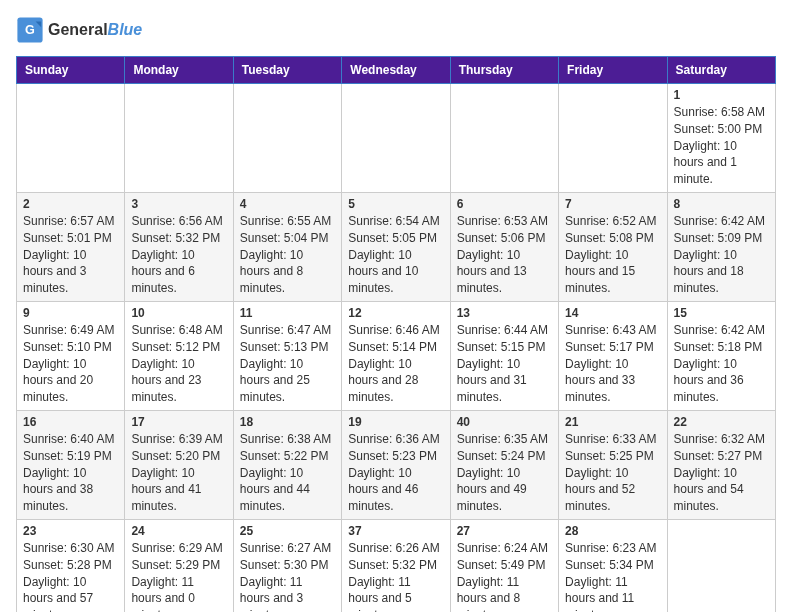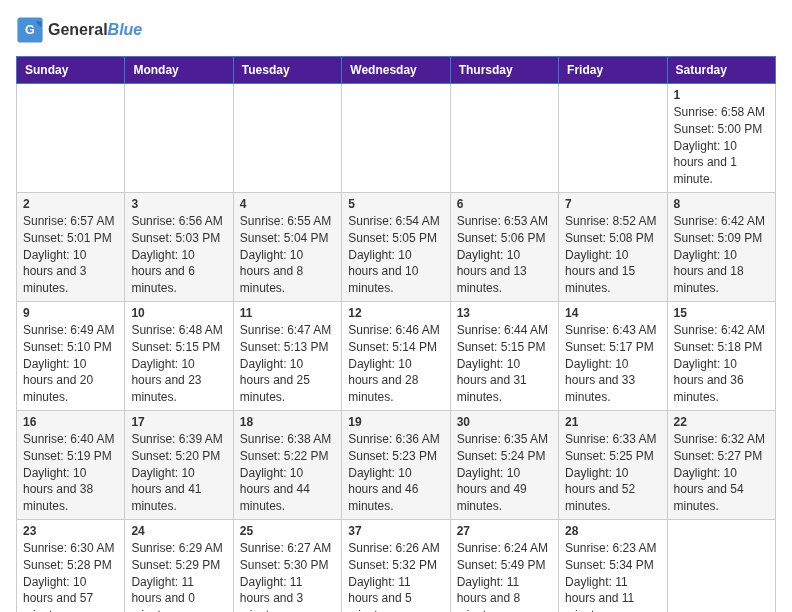--- a/index.html
+++ b/index.html
@@ -128,21 +128,21 @@
       <tr>
         <td>
           <span class="day-number">2</span>
           <div class="day-info">Sunrise: 6:57 AM
 Sunset: 5:01 PM
 Daylight: 10 hours and 3 minutes.</div>
         </td>
         <td>
           <span class="day-number">3</span>
           <div class="day-info">Sunrise: 6:56 AM
-Sunset: 5:03 PM
+Sunset: 5:32 PM
 Daylight: 10 hours and 6 minutes.</div>
         </td>
         <td>
           <span class="day-number">4</span>
           <div class="day-info">Sunrise: 6:55 AM
 Sunset: 5:04 PM
 Daylight: 10 hours and 8 minutes.</div>
         </td>
         <td>
           <span class="day-number">5</span>
@@ -151,42 +151,42 @@
 Daylight: 10 hours and 10 minutes.</div>
         </td>
         <td>
           <span class="day-number">6</span>
           <div class="day-info">Sunrise: 6:53 AM
 Sunset: 5:06 PM
 Daylight: 10 hours and 13 minutes.</div>
         </td>
         <td>
           <span class="day-number">7</span>
-          <div class="day-info">Sunrise: 8:52 AM
+          <div class="day-info">Sunrise: 6:52 AM
 Sunset: 5:08 PM
 Daylight: 10 hours and 15 minutes.</div>
         </td>
         <td>
           <span class="day-number">8</span>
           <div class="day-info">Sunrise: 6:42 AM
 Sunset: 5:09 PM
 Daylight: 10 hours and 18 minutes.</div>
         </td>
       </tr>
       <tr>
         <td>
           <span class="day-number">9</span>
           <div class="day-info">Sunrise: 6:49 AM
 Sunset: 5:10 PM
 Daylight: 10 hours and 20 minutes.</div>
         </td>
         <td>
           <span class="day-number">10</span>
           <div class="day-info">Sunrise: 6:48 AM
-Sunset: 5:15 PM
+Sunset: 5:12 PM
 Daylight: 10 hours and 23 minutes.</div>
         </td>
         <td>
           <span class="day-number">11</span>
           <div class="day-info">Sunrise: 6:47 AM
 Sunset: 5:13 PM
 Daylight: 10 hours and 25 minutes.</div>
         </td>
         <td>
           <span class="day-number">12</span>
@@ -232,21 +232,21 @@
 Sunset: 5:22 PM
 Daylight: 10 hours and 44 minutes.</div>
         </td>
         <td>
           <span class="day-number">19</span>
           <div class="day-info">Sunrise: 6:36 AM
 Sunset: 5:23 PM
 Daylight: 10 hours and 46 minutes.</div>
         </td>
         <td>
-          <span class="day-number">30</span>
+          <span class="day-number">40</span>
           <div class="day-info">Sunrise: 6:35 AM
 Sunset: 5:24 PM
 Daylight: 10 hours and 49 minutes.</div>
         </td>
         <td>
           <span class="day-number">21</span>
           <div class="day-info">Sunrise: 6:33 AM
 Sunset: 5:25 PM
 Daylight: 10 hours and 52 minutes.</div>
         </td>

